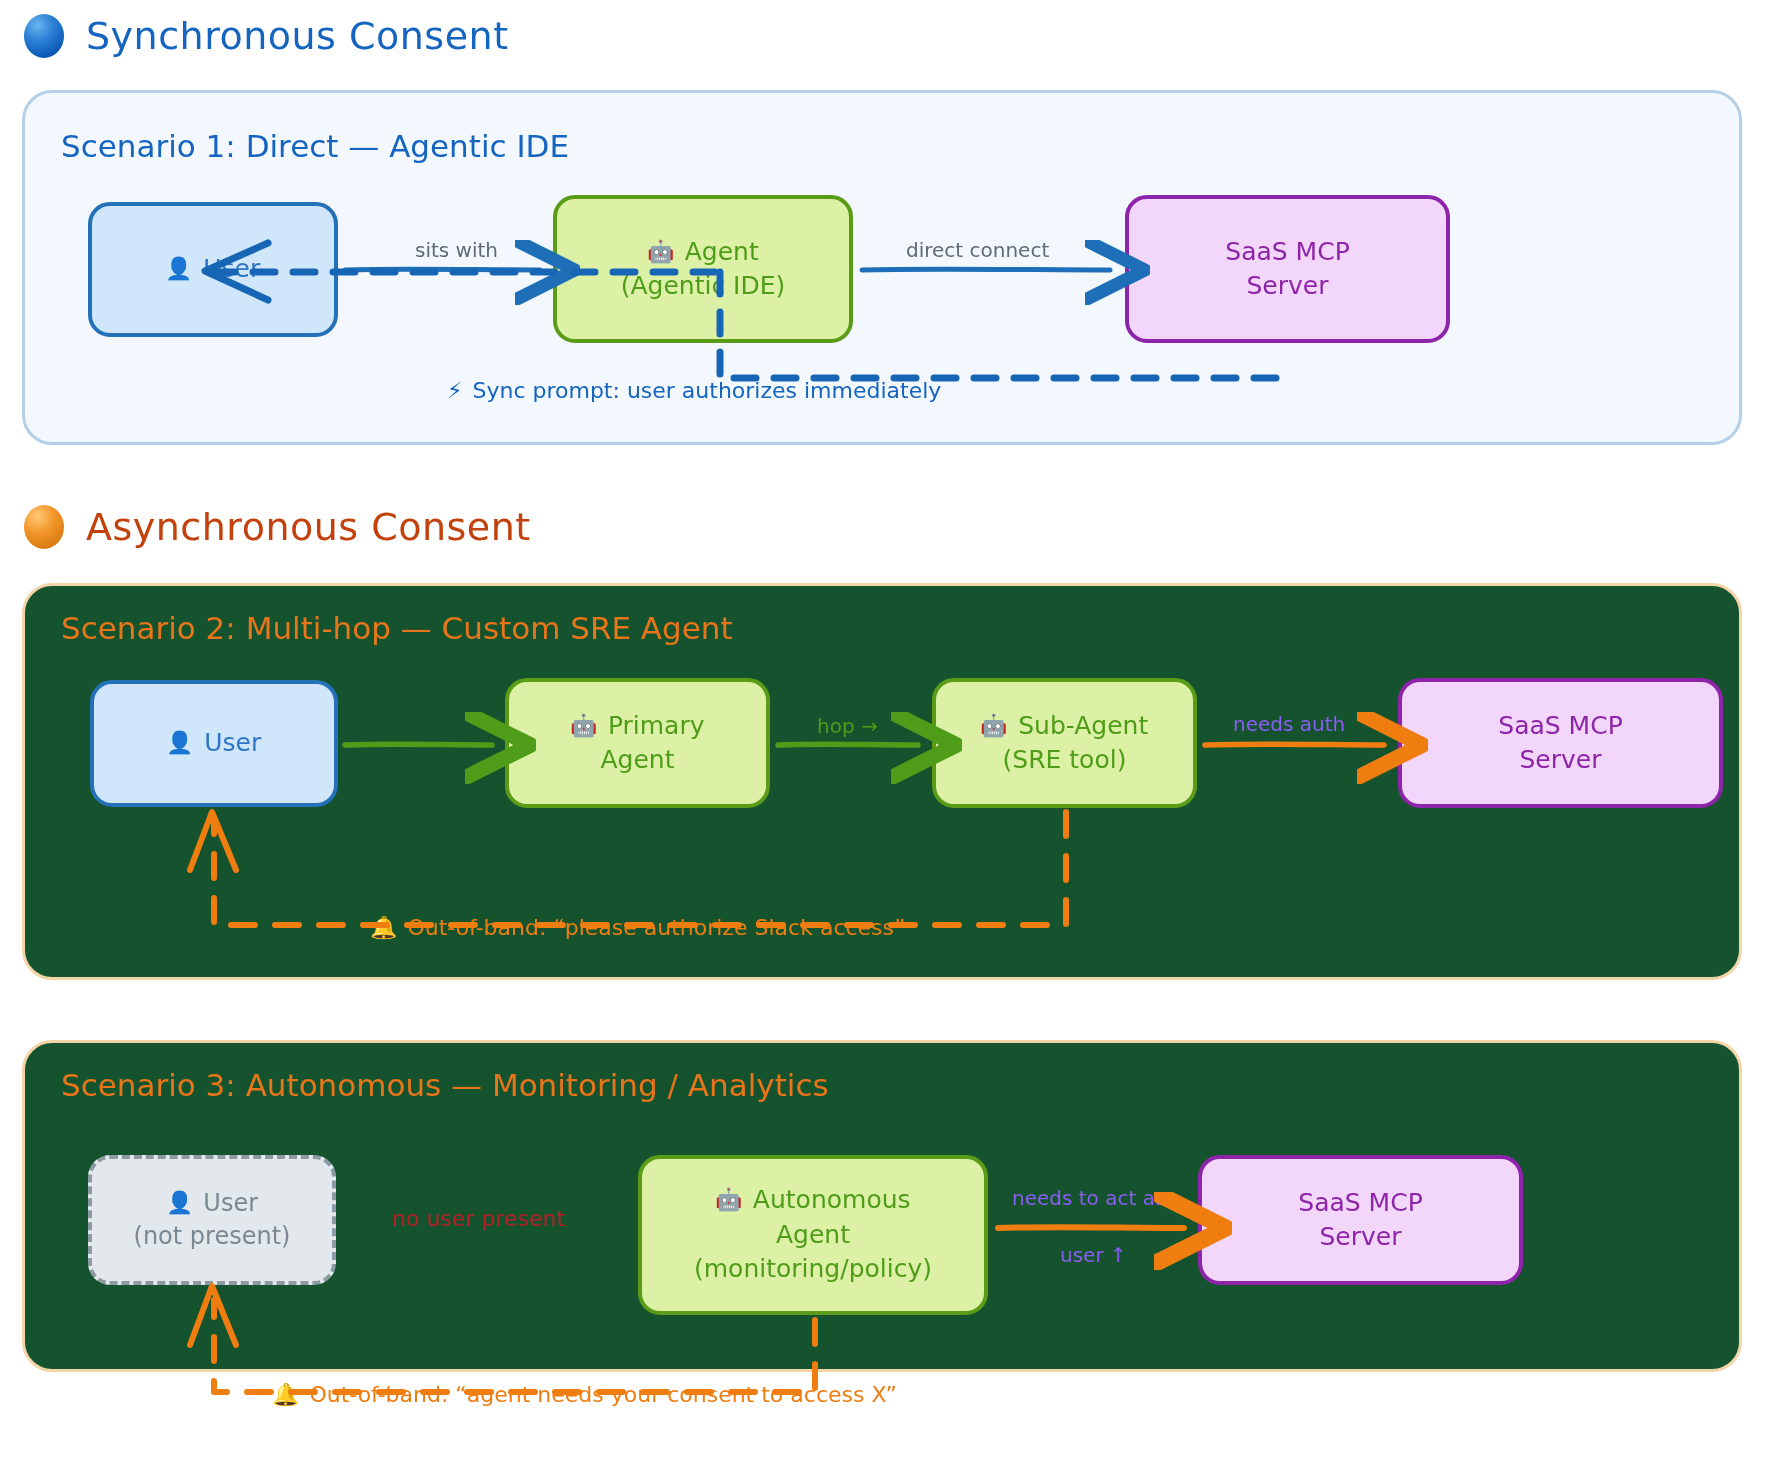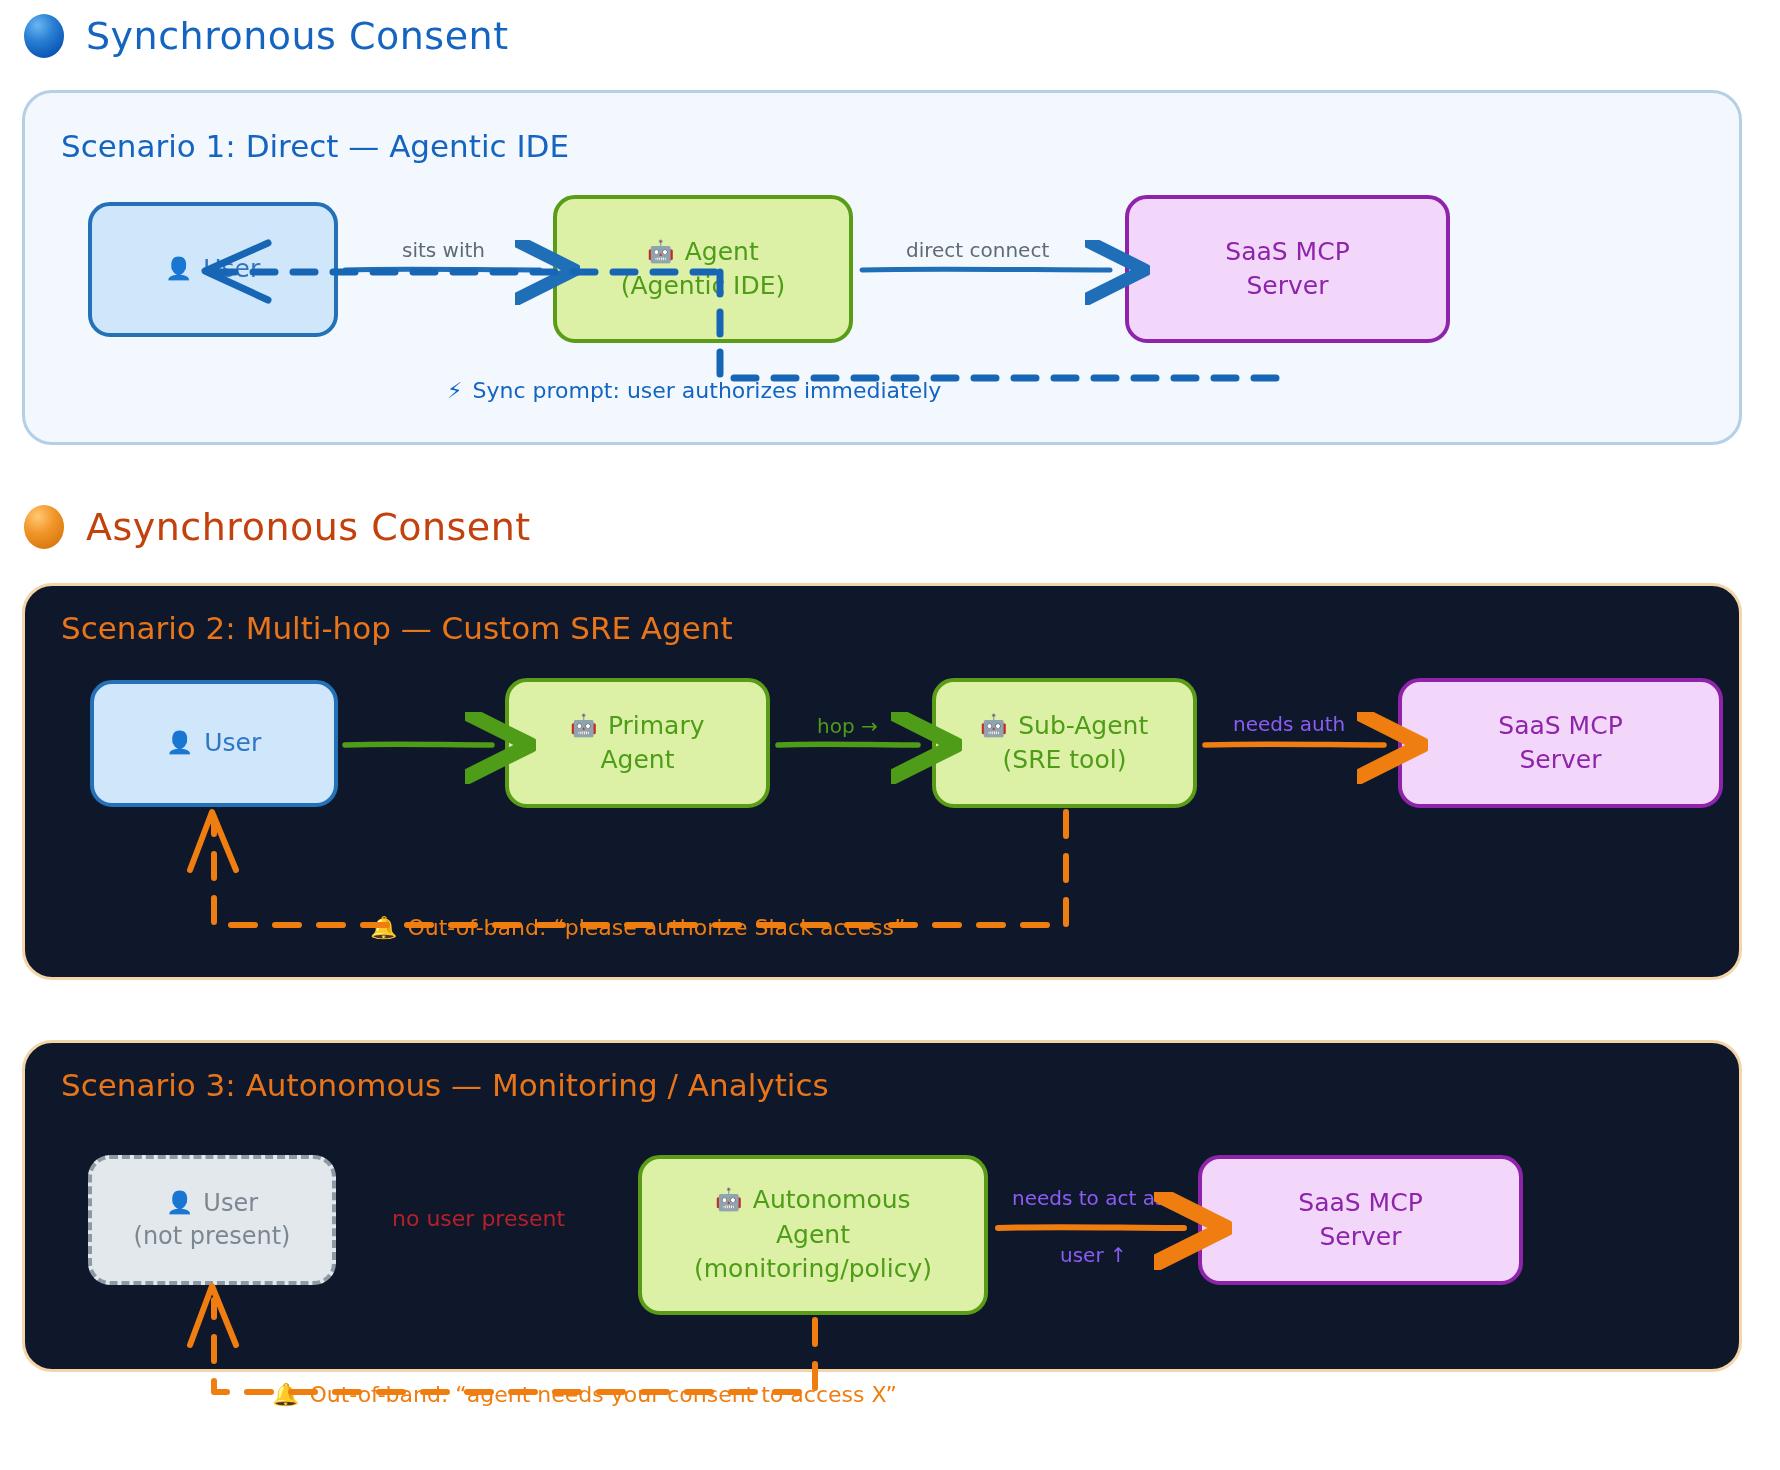--- a/index.html
+++ b/index.html
@@ -16,21 +16,21 @@
   .bullet{width:40px;height:44px;border-radius:50%;flex:0 0 auto;}
   .bullet.blue{background:radial-gradient(circle at 34% 26%,#6bb6f2 0%,#2a7fd4 38%,#0a56b4 78%,#0b4a9c 100%);}
   .bullet.orange{background:radial-gradient(circle at 34% 26%,#ffc973 0%,#f2962a 40%,#d97a10 80%,#c96c08 100%);}
   .section-title{font-size:38px;letter-spacing:.5px;white-space:nowrap;}
   .section-title.blue{color:#1565c0;}
   .section-title.orange{color:#c2410c;}
 
   
   .panel{position:absolute;border-radius:30px;box-sizing:border-box;}
   .panel.blue{background:#f2f8fe;border:3px solid #b4cfe6;}
-  .panel.cream{background:#0f172a;border:3px solid #f3d5a8;}
+  .panel.cream{background:#14532d;border:3px solid #f3d5a8;}
   .panel-title{position:absolute;font-size:31px;white-space:nowrap;}
   .panel-title.blue{color:#1565c0;}
   .panel-title.orange{color:#e8751a;}
 
   
   .node{position:absolute;box-sizing:border-box;border-radius:22px;
         display:flex;flex-direction:column;align-items:center;justify-content:center;
         text-align:center;line-height:1.38;}
   .node .ln{white-space:nowrap;}
   .node.user{background:#cfe6fb;border:4px solid #2471b8;color:#2f77c4;font-size:25px;}
@@ -81,21 +81,21 @@
       <span class="ln">Agent</span>
     </div>
     <div class="ln">(Agentic IDE)</div>
   </div>
 
   <div class="node saas" style="left:1125px;top:195px;width:325px;height:148px;">
     <div class="ln">SaaS MCP</div>
     <div class="ln">Server</div>
   </div>
 
-  <div class="elabel grey" style="left:402px;top:238px;">sits with</div>
+  <div class="elabel grey" style="left:415px;top:238px;">sits with</div>
   <div class="elabel grey" style="left:906px;top:238px;">direct connect</div>
 
   <div class="note blue" style="left:447px;top:378px;">
     <span>⚡</span>
     <span>Sync prompt: user authorizes immediately</span>
   </div>
 
   <div class="section-head" style="left:24px;top:505px;">
     <div class="bullet orange"></div>
     <div class="section-title orange">Asynchronous Consent</div>

